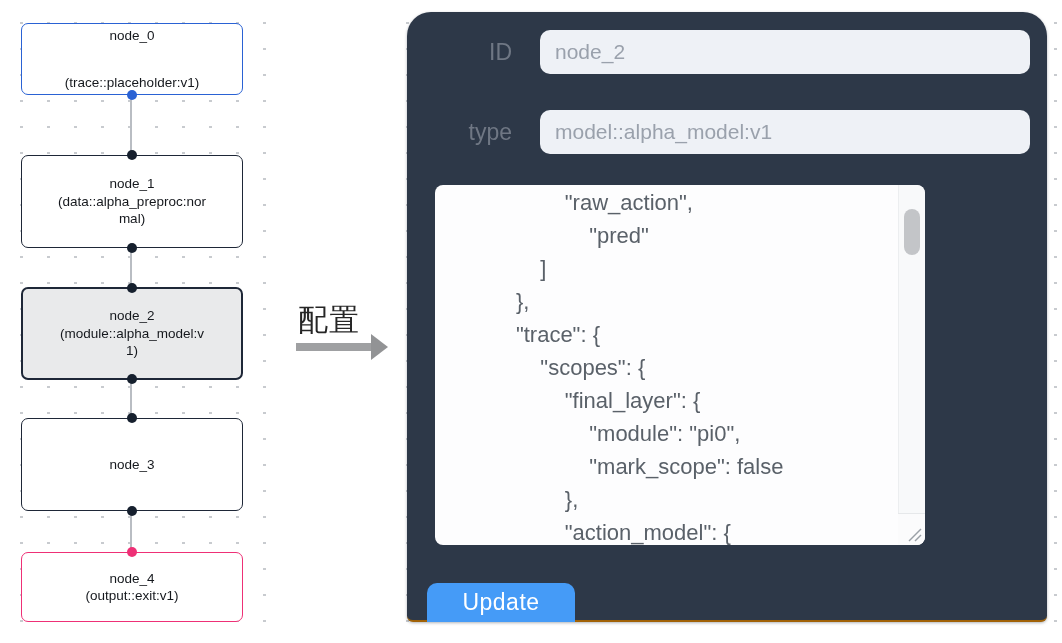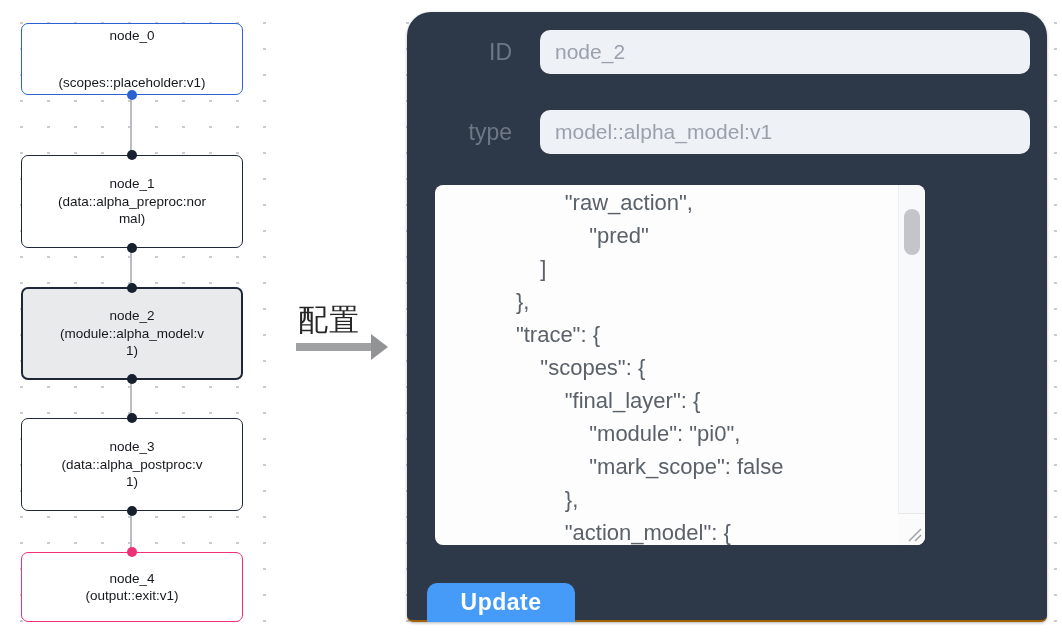--- a/index.html
+++ b/index.html
@@ -87,56 +87,55 @@
   .resize-corner {
     position:absolute; bottom:0; right:0; width:27px; height:32px;
     border-top:1px solid #e6e8ea; background:#fbfbfc; border-radius:0 0 8px 0;
   }
   .resize-corner svg { position:absolute; right:3px; bottom:3px; }
 
   .update-btn {
     position:absolute; left:20px; top:571px; width:148px; height:39px;
     background:var(--update-blue,#459bf7); color:#ffffff; border:none;
     border-radius:10px 10px 0 0; font-family:inherit;
-    font-size:23px; font-weight:700; letter-spacing:.5px; cursor:pointer;
+    font-size:23px; font-weight:400; letter-spacing:.5px; cursor:pointer;
   }
 </style>
 </head>
 <body>
 
 <div class="dot-canvas canvas-left">
 
   <div class="edge" style="top:95px;height:62px;"></div>
   <div class="edge" style="top:246px;height:43px;"></div>
   <div class="edge" style="top:378px;height:42px;"></div>
   <div class="edge" style="top:509px;height:45px;"></div>
 
   <div class="node input" style="top:23px;height:72px;gap:29px;">
     <div>node_0</div>
-    <div class="node-sub">(scopes::placeholder:v1)</div>
+    <div class="node-sub">(trace::placeholder:v1)</div>
     <span class="port bottom blue"></span>
   </div>
 
   <div class="node" style="top:155px;height:93px;">
     <div>node_1</div>
     <div class="node-sub">(data::alpha_preproc:normal)</div>
     <span class="port top"></span>
     <span class="port bottom"></span>
   </div>
 
   <div class="node selected" style="top:287px;height:93px;">
     <div>node_2</div>
     <div class="node-sub">(module::alpha_model:v1)</div>
     <span class="port top"></span>
     <span class="port bottom"></span>
   </div>
 
   <div class="node" style="top:418px;height:93px;">
     <div>node_3</div>
-    <div class="node-sub">(data::alpha_postproc:v1)</div>
     <span class="port top"></span>
     <span class="port bottom"></span>
   </div>
 
   <div class="node output" style="top:552px;height:70px;">
     <div>node_4</div>
     <div class="node-sub">(output::exit:v1)</div>
     <span class="port top pink"></span>
   </div>
 </div>

